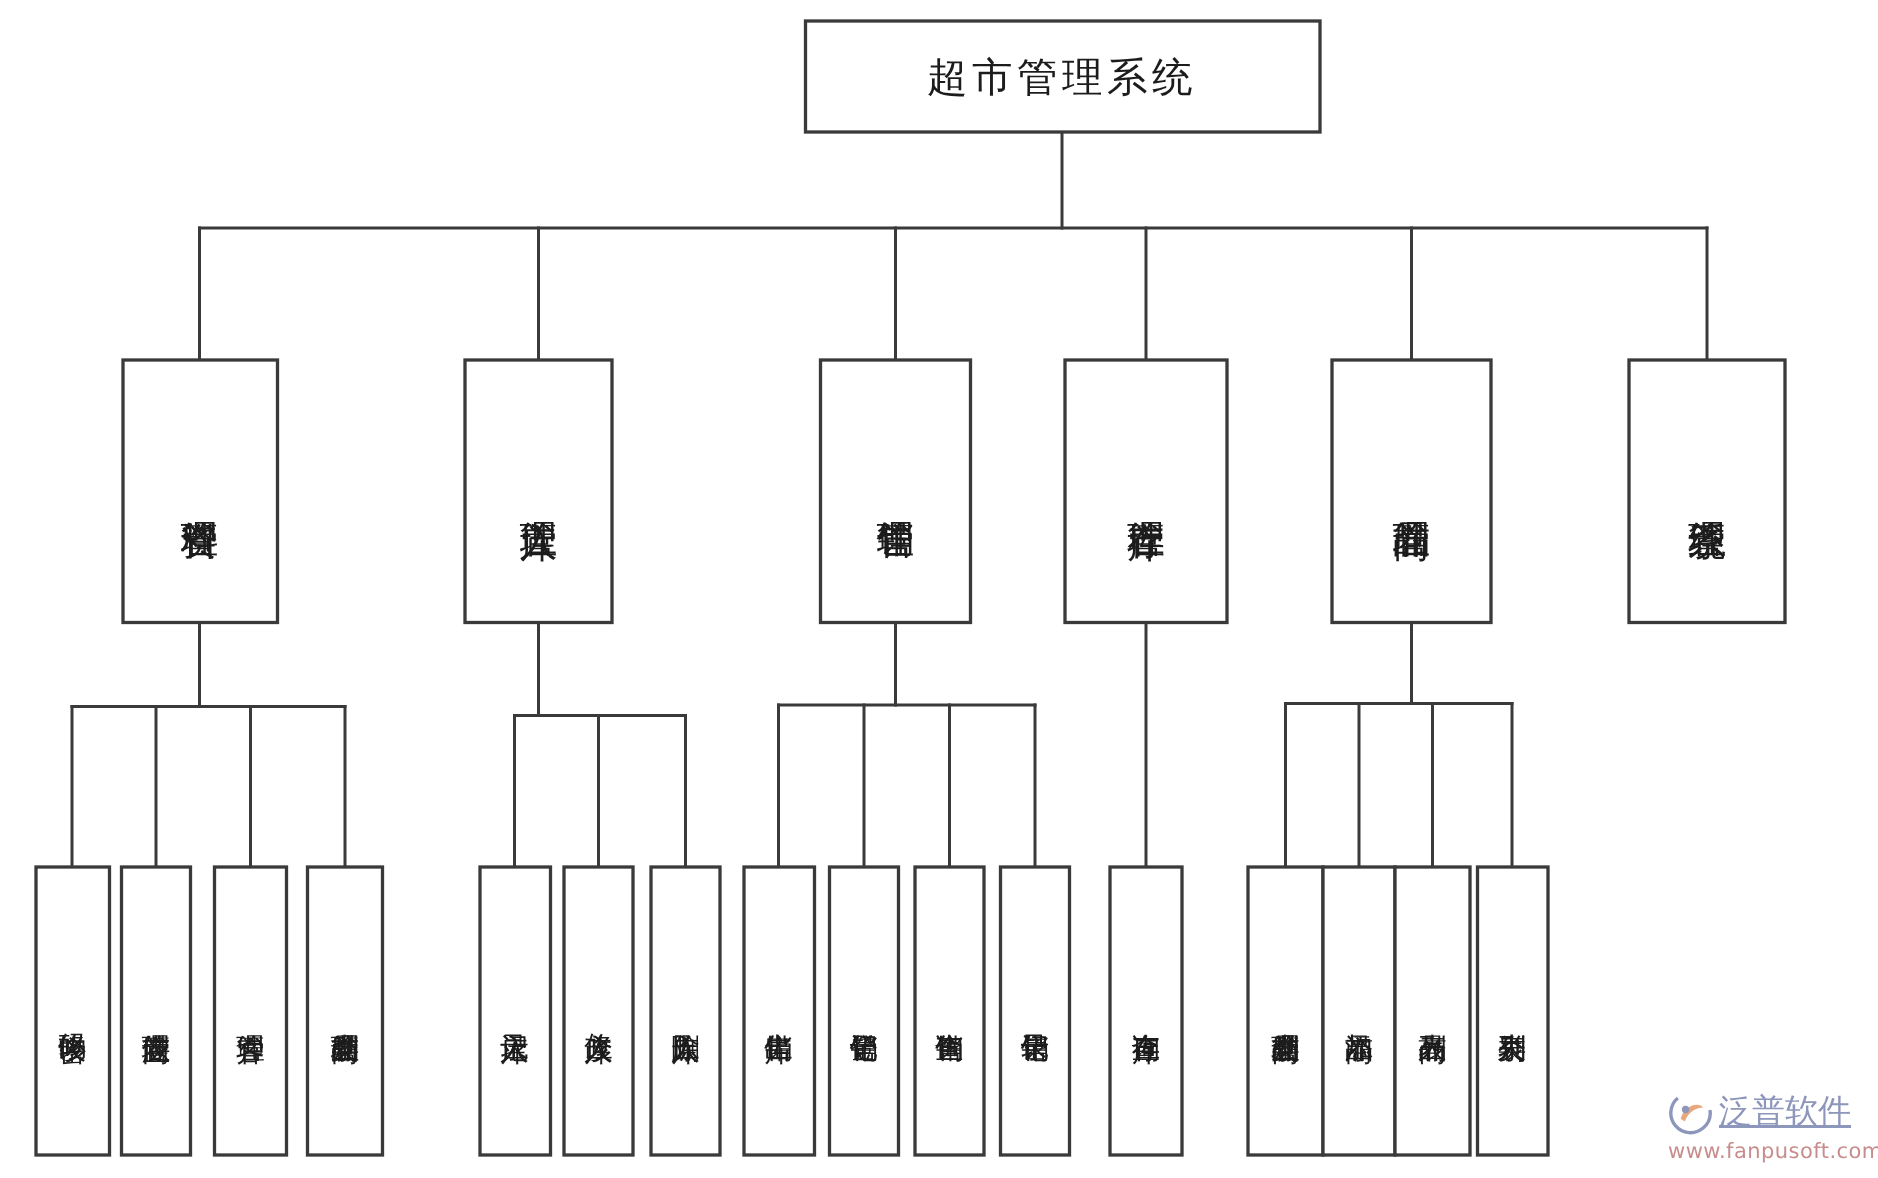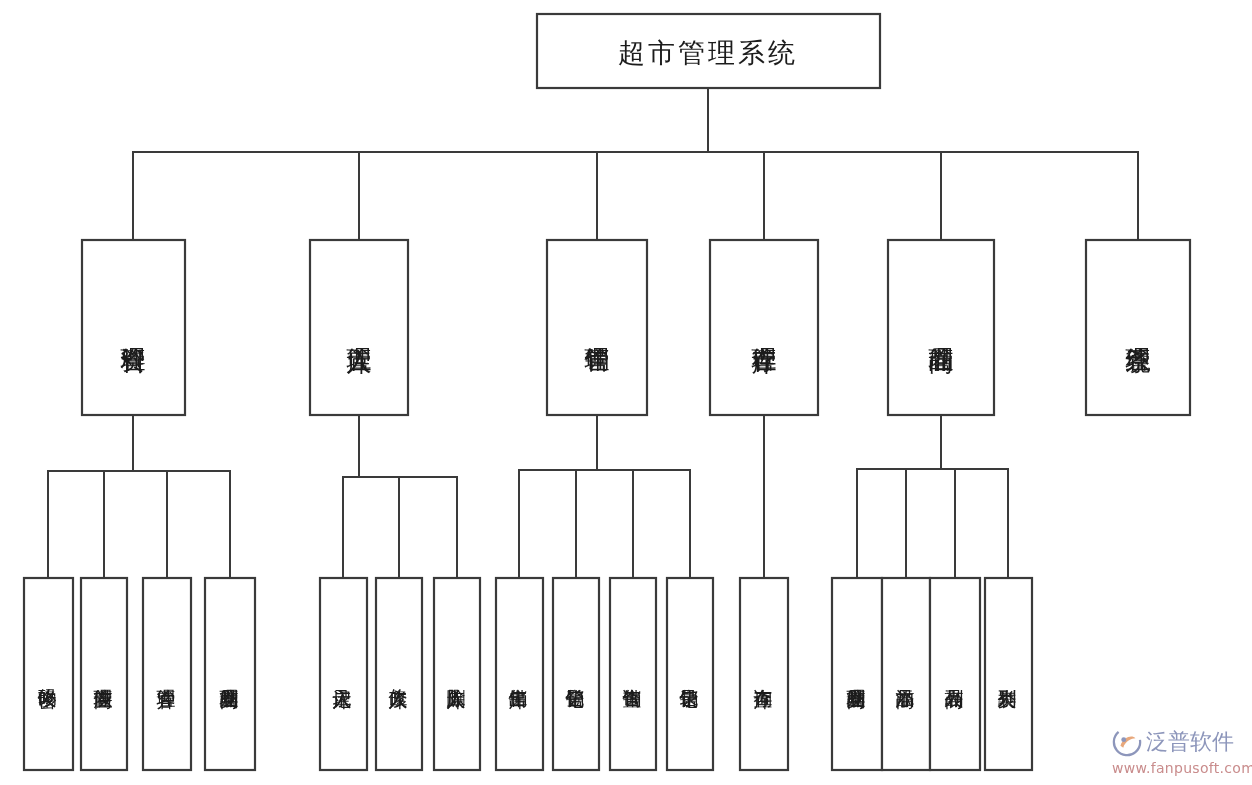--- a/index.html
+++ b/index.html
@@ -83,20 +83,21 @@
     height: 30px;
     flex: 0 0 30px;
     position: relative;
   }
   .wm-text {
     font-size: 22px;
     color: #8d96bb;
     font-family: "DejaVu Sans", "Liberation Sans", sans-serif;
     letter-spacing: 0px;
     line-height: 1;
+    text-decoration: underline;
   }
   .wm-url {
     margin-top: 3px;
     font-size: 14px;
     color: #c98c8c;
     font-family: "DejaVu Sans", "Liberation Sans", sans-serif;
     letter-spacing: 0.3px;
   }
 </style>
 </head>

